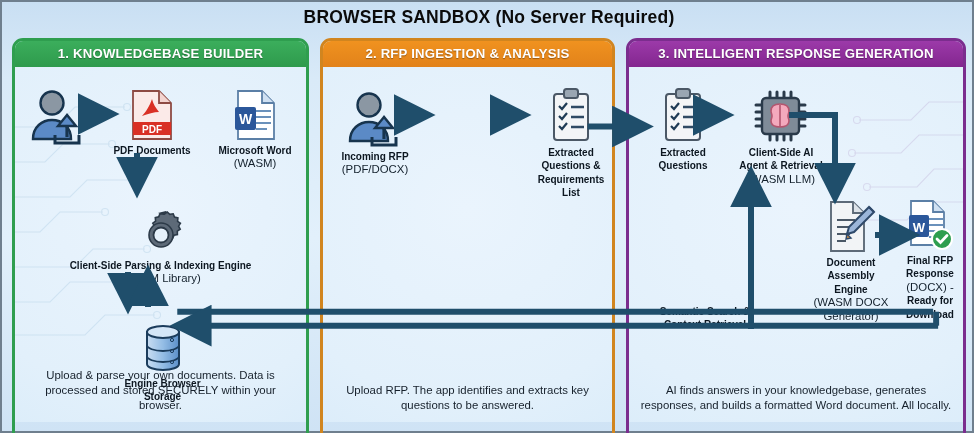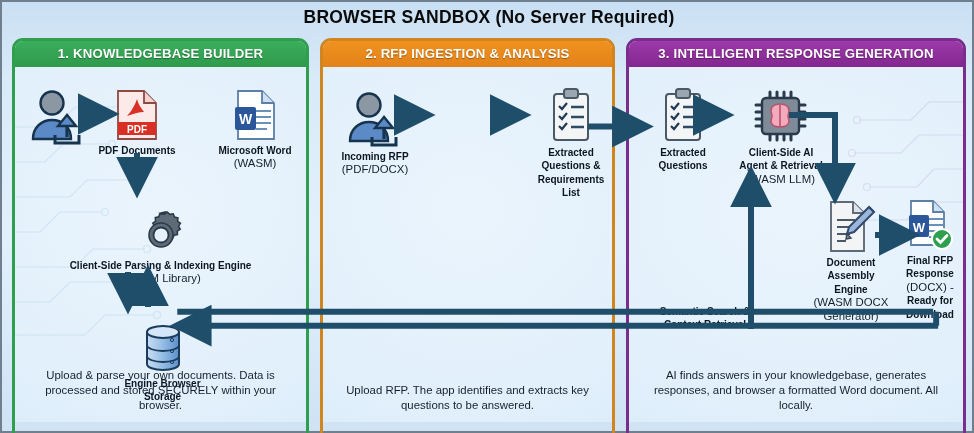--- a/index.html
+++ b/index.html
@@ -97,21 +97,21 @@
       <div class="node" style="left:8px;top:22px;width:70px;">
         <svg class="ico" width="62" height="56" viewBox="0 0 62 56">
           <circle cx="25" cy="14" r="11.5" fill="#8b97a3" stroke="#17344e" stroke-width="2.4"></circle>
           <path d="M6 50c0-12 9-19 19-19s19 7 19 19z" fill="#5b8ac6" stroke="#17344e" stroke-width="2.4"></path>
           <path d="M40 48V31" stroke="#17344e" stroke-width="3.2" fill="none"></path>
           <path d="M40 26l-9 11h18z" fill="#5b8ac6" stroke="#17344e" stroke-width="2.4"></path>
           <path d="M28 46v8h24v-8" stroke="#17344e" stroke-width="3" fill="none"></path>
         </svg>
       </div>
 
-      <div class="node" style="left:70px;top:22px;width:104px;">
+      <div class="node" style="left:85px;top:22px;width:104px;">
         <svg class="ico" width="44" height="52" viewBox="0 0 44 52">
           <path d="M3 2h26l12 12v36H3z" fill="#fbeae8" stroke="#8d4a43" stroke-width="1.8"></path>
           <path d="M29 2v12h12" fill="#f3d4d0" stroke="#8d4a43" stroke-width="1.8"></path>
           <path d="M22 10c-2 6-6 13-10 17 6-2 12-4 17-4-3-4-6-8-7-13z" fill="#d93025"></path>
           <rect x="3" y="33" width="38" height="13" fill="#d93025"></rect>
           <text x="22" y="43.5" font-family="Liberation Sans, sans-serif" font-size="10" font-weight="bold" fill="#fff" text-anchor="middle">PDF</text>
         </svg>
         <div class="nlabel" style="margin-top:3px;">PDF Documents</div>
       </div>
 
@@ -331,21 +331,21 @@
             </marker>
           </defs>
         <g stroke="#1f4e6b" stroke-width="6" fill="none" marker-end="url(#a3)">
           <path d="M68 48 H96"></path>
           <path d="M160 48 H206 V128"></path>
           <path d="M246 168 H282"></path>
           <path d="M122 262 V108"></path>
         </g>
       </svg>
 
-      <div class="caption">AI finds answers in your knowledgebase, generates responses, and browser a formatted Word document. All locally.</div>
+      <div class="caption">AI finds answers in your knowledgebase, generates responses, and builds a formatted Word document. All locally.</div>
     </div>
   </div>
 
   <svg id="global-arrows" viewBox="0 0 974 433">
     <defs>
         <marker id="ag" markerWidth="7" markerHeight="7" refX="5.4" refY="3.5" orient="auto">
       <path d="M0 0 L7 3.5 L0 7 z" fill="#1f4e6b"></path>
         </marker>
       </defs>
     <g stroke="#1f4e6b" stroke-width="6" fill="none" marker-end="url(#ag)">

